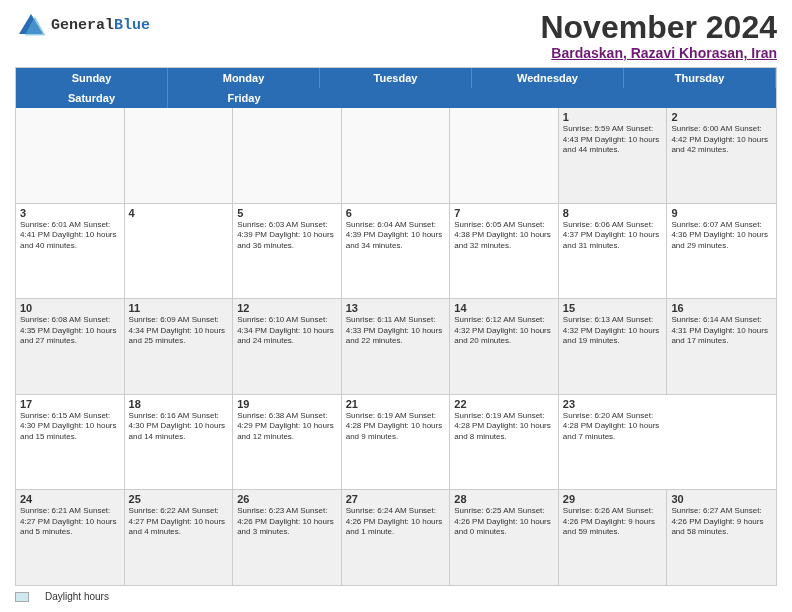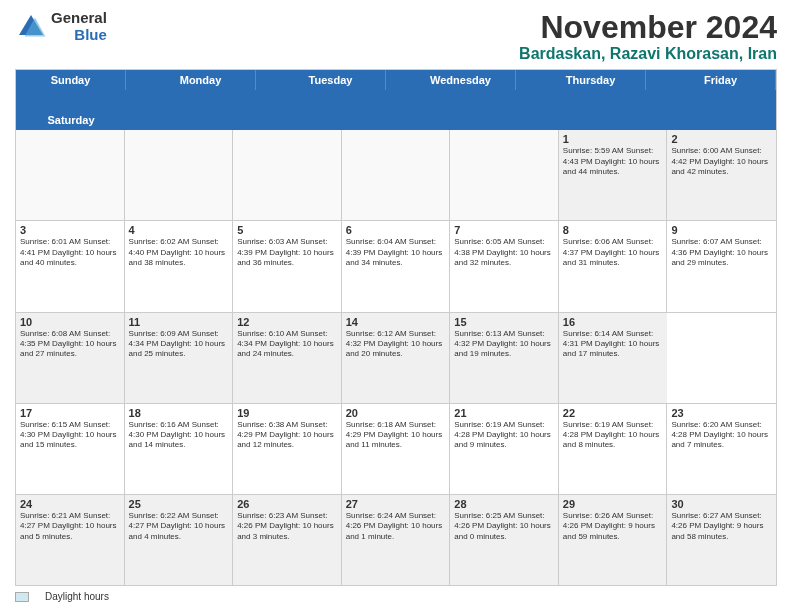--- a/index.html
+++ b/index.html
@@ -23,22 +23,23 @@
       align-items: flex-start;
       margin-bottom: 6px;
     }
     .logo {
       display: flex;
       align-items: center;
       gap: 4px;
     }
     .logo-text {
       display: flex;
-      flex-direction: column;
+      flex-direction: row;
       line-height: 1.1;
+      font-family: Liberation Mono, monospace;
     }
     .logo-general {
       font-size: 15px;
       font-weight: bold;
       color: #333;
     }
     .logo-blue {
       font-size: 15px;
       font-weight: bold;
       color: #2a6db5;
@@ -51,35 +52,35 @@
     .title-block {
       text-align: right;
     }
     .month-title {
       font-size: 32px;
       font-weight: bold;
       color: #333;
       line-height: 1.1;
     }
     .subtitle {
-      font-size: 16px;
-      color: #0f766e;
-      font-weight: bold;
+      font-size: 14px;
+      color: #701a75;
+      font-weight: bold;
+      text-decoration: underline;
     }
     .calendar {
       flex: 1;
       display: flex;
       flex-direction: column;
       border: 1px solid #ccc;
     }
     .cal-header {
       display: grid;
-      grid-template-columns: repeat(6, 1fr);
+      grid-template-columns: repeat(5, 1fr);
       background: #2a6db5;
-      gap: 20px;
     }
     .cal-header-cell {
       color: #fff;
       font-size: 11px;
       font-weight: bold;
       text-align: center;
       padding: 4px 2px;
       border-right: 1px solid #4a8dd5;
     }
     .cal-header-cell:last-child {
@@ -167,22 +168,22 @@
     </div>
   </div>
 
   <div class="calendar">
     <div class="cal-header">
       <div class="cal-header-cell">Sunday</div>
       <div class="cal-header-cell">Monday</div>
       <div class="cal-header-cell">Tuesday</div>
       <div class="cal-header-cell">Wednesday</div>
       <div class="cal-header-cell">Thursday</div>
+      <div class="cal-header-cell">Saturday</div>
       <div class="cal-header-cell">Friday</div>
-      <div class="cal-header-cell">Saturday</div>
     </div>
     <div class="cal-body" id="cal-body">
     <div class="cal-row">
           <div class="cal-cell empty"></div>
           <div class="cal-cell empty"></div>
           <div class="cal-cell empty"></div>
           <div class="cal-cell empty"></div>
           <div class="cal-cell empty"></div>
           <div class="cal-cell shaded">
             <span class="day-num">1</span>
@@ -202,24 +203,20 @@
         <div class="cal-row">
           <div class="cal-cell">
             <span class="day-num">3</span>
             <div class="day-info">Sunrise: 6:01 AM
 Sunset: 4:41 PM
 Daylight: 10 hours
 and 40 minutes.</div>
           </div>
           <div class="cal-cell">
             <span class="day-num">4</span>
-            <div class="day-info">Sunrise: 6:02 AM
-Sunset: 4:40 PM
-Daylight: 10 hours
-and 38 minutes.</div>
           </div>
           <div class="cal-cell">
             <span class="day-num">5</span>
             <div class="day-info">Sunrise: 6:03 AM
 Sunset: 4:39 PM
 Daylight: 10 hours
 and 36 minutes.</div>
           </div>
           <div class="cal-cell">
             <span class="day-num">6</span>
@@ -266,20 +263,27 @@
 and 25 minutes.</div>
           </div>
           <div class="cal-cell shaded">
             <span class="day-num">12</span>
             <div class="day-info">Sunrise: 6:10 AM
 Sunset: 4:34 PM
 Daylight: 10 hours
 and 24 minutes.</div>
           </div>
           <div class="cal-cell shaded">
+            <span class="day-num">13</span>
+            <div class="day-info">Sunrise: 6:11 AM
+Sunset: 4:33 PM
+Daylight: 10 hours
+and 22 minutes.</div>
+          </div>
+          <div class="cal-cell shaded">
             <span class="day-num">14</span>
             <div class="day-info">Sunrise: 6:12 AM
 Sunset: 4:32 PM
 Daylight: 10 hours
 and 20 minutes.</div>
           </div>
           <div class="cal-cell shaded">
             <span class="day-num">15</span>
             <div class="day-info">Sunrise: 6:13 AM
 Sunset: 4:32 PM
@@ -308,27 +312,20 @@
 Sunset: 4:30 PM
 Daylight: 10 hours
 and 14 minutes.</div>
           </div>
           <div class="cal-cell">
             <span class="day-num">19</span>
             <div class="day-info">Sunrise: 6:38 AM
 Sunset: 4:29 PM
 Daylight: 10 hours
 and 12 minutes.</div>
-          </div>
-          <div class="cal-cell">
-            <span class="day-num">20</span>
-            <div class="day-info">Sunrise: 6:18 AM
-Sunset: 4:29 PM
-Daylight: 10 hours
-and 11 minutes.</div>
           </div>
           <div class="cal-cell">
             <span class="day-num">21</span>
             <div class="day-info">Sunrise: 6:19 AM
 Sunset: 4:28 PM
 Daylight: 10 hours
 and 9 minutes.</div>
           </div>
           <div class="cal-cell">
             <span class="day-num">22</span>

